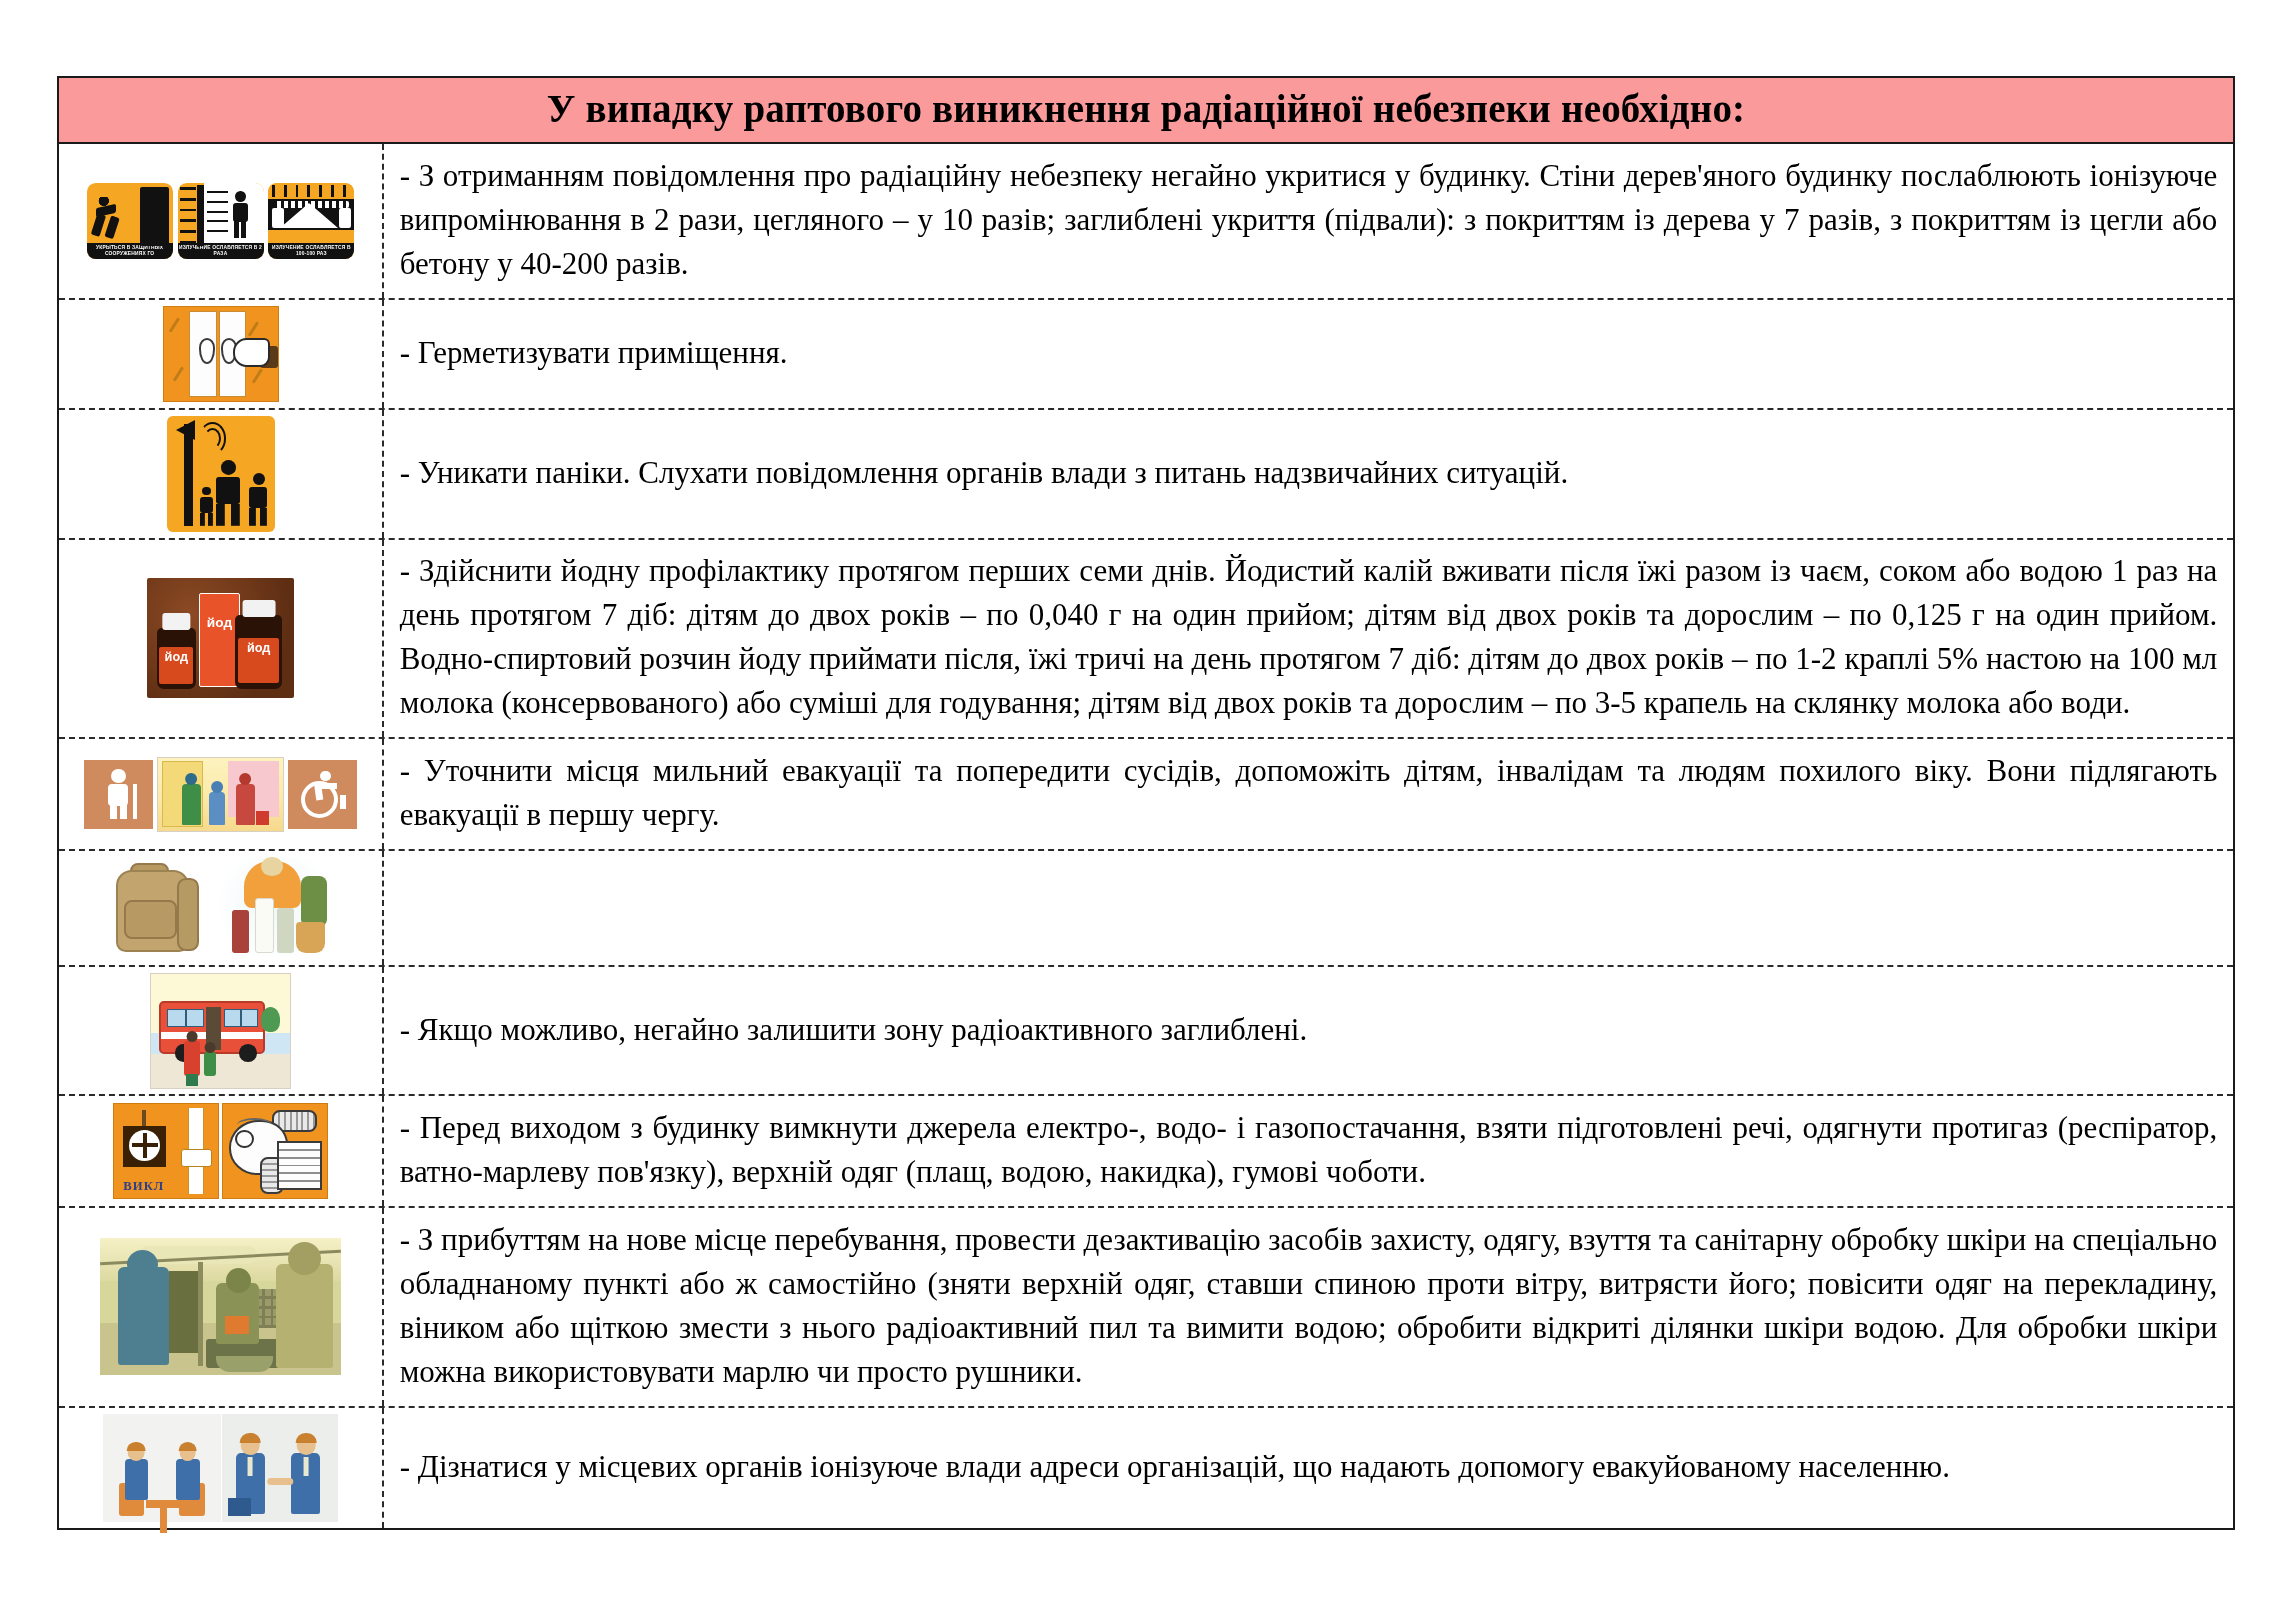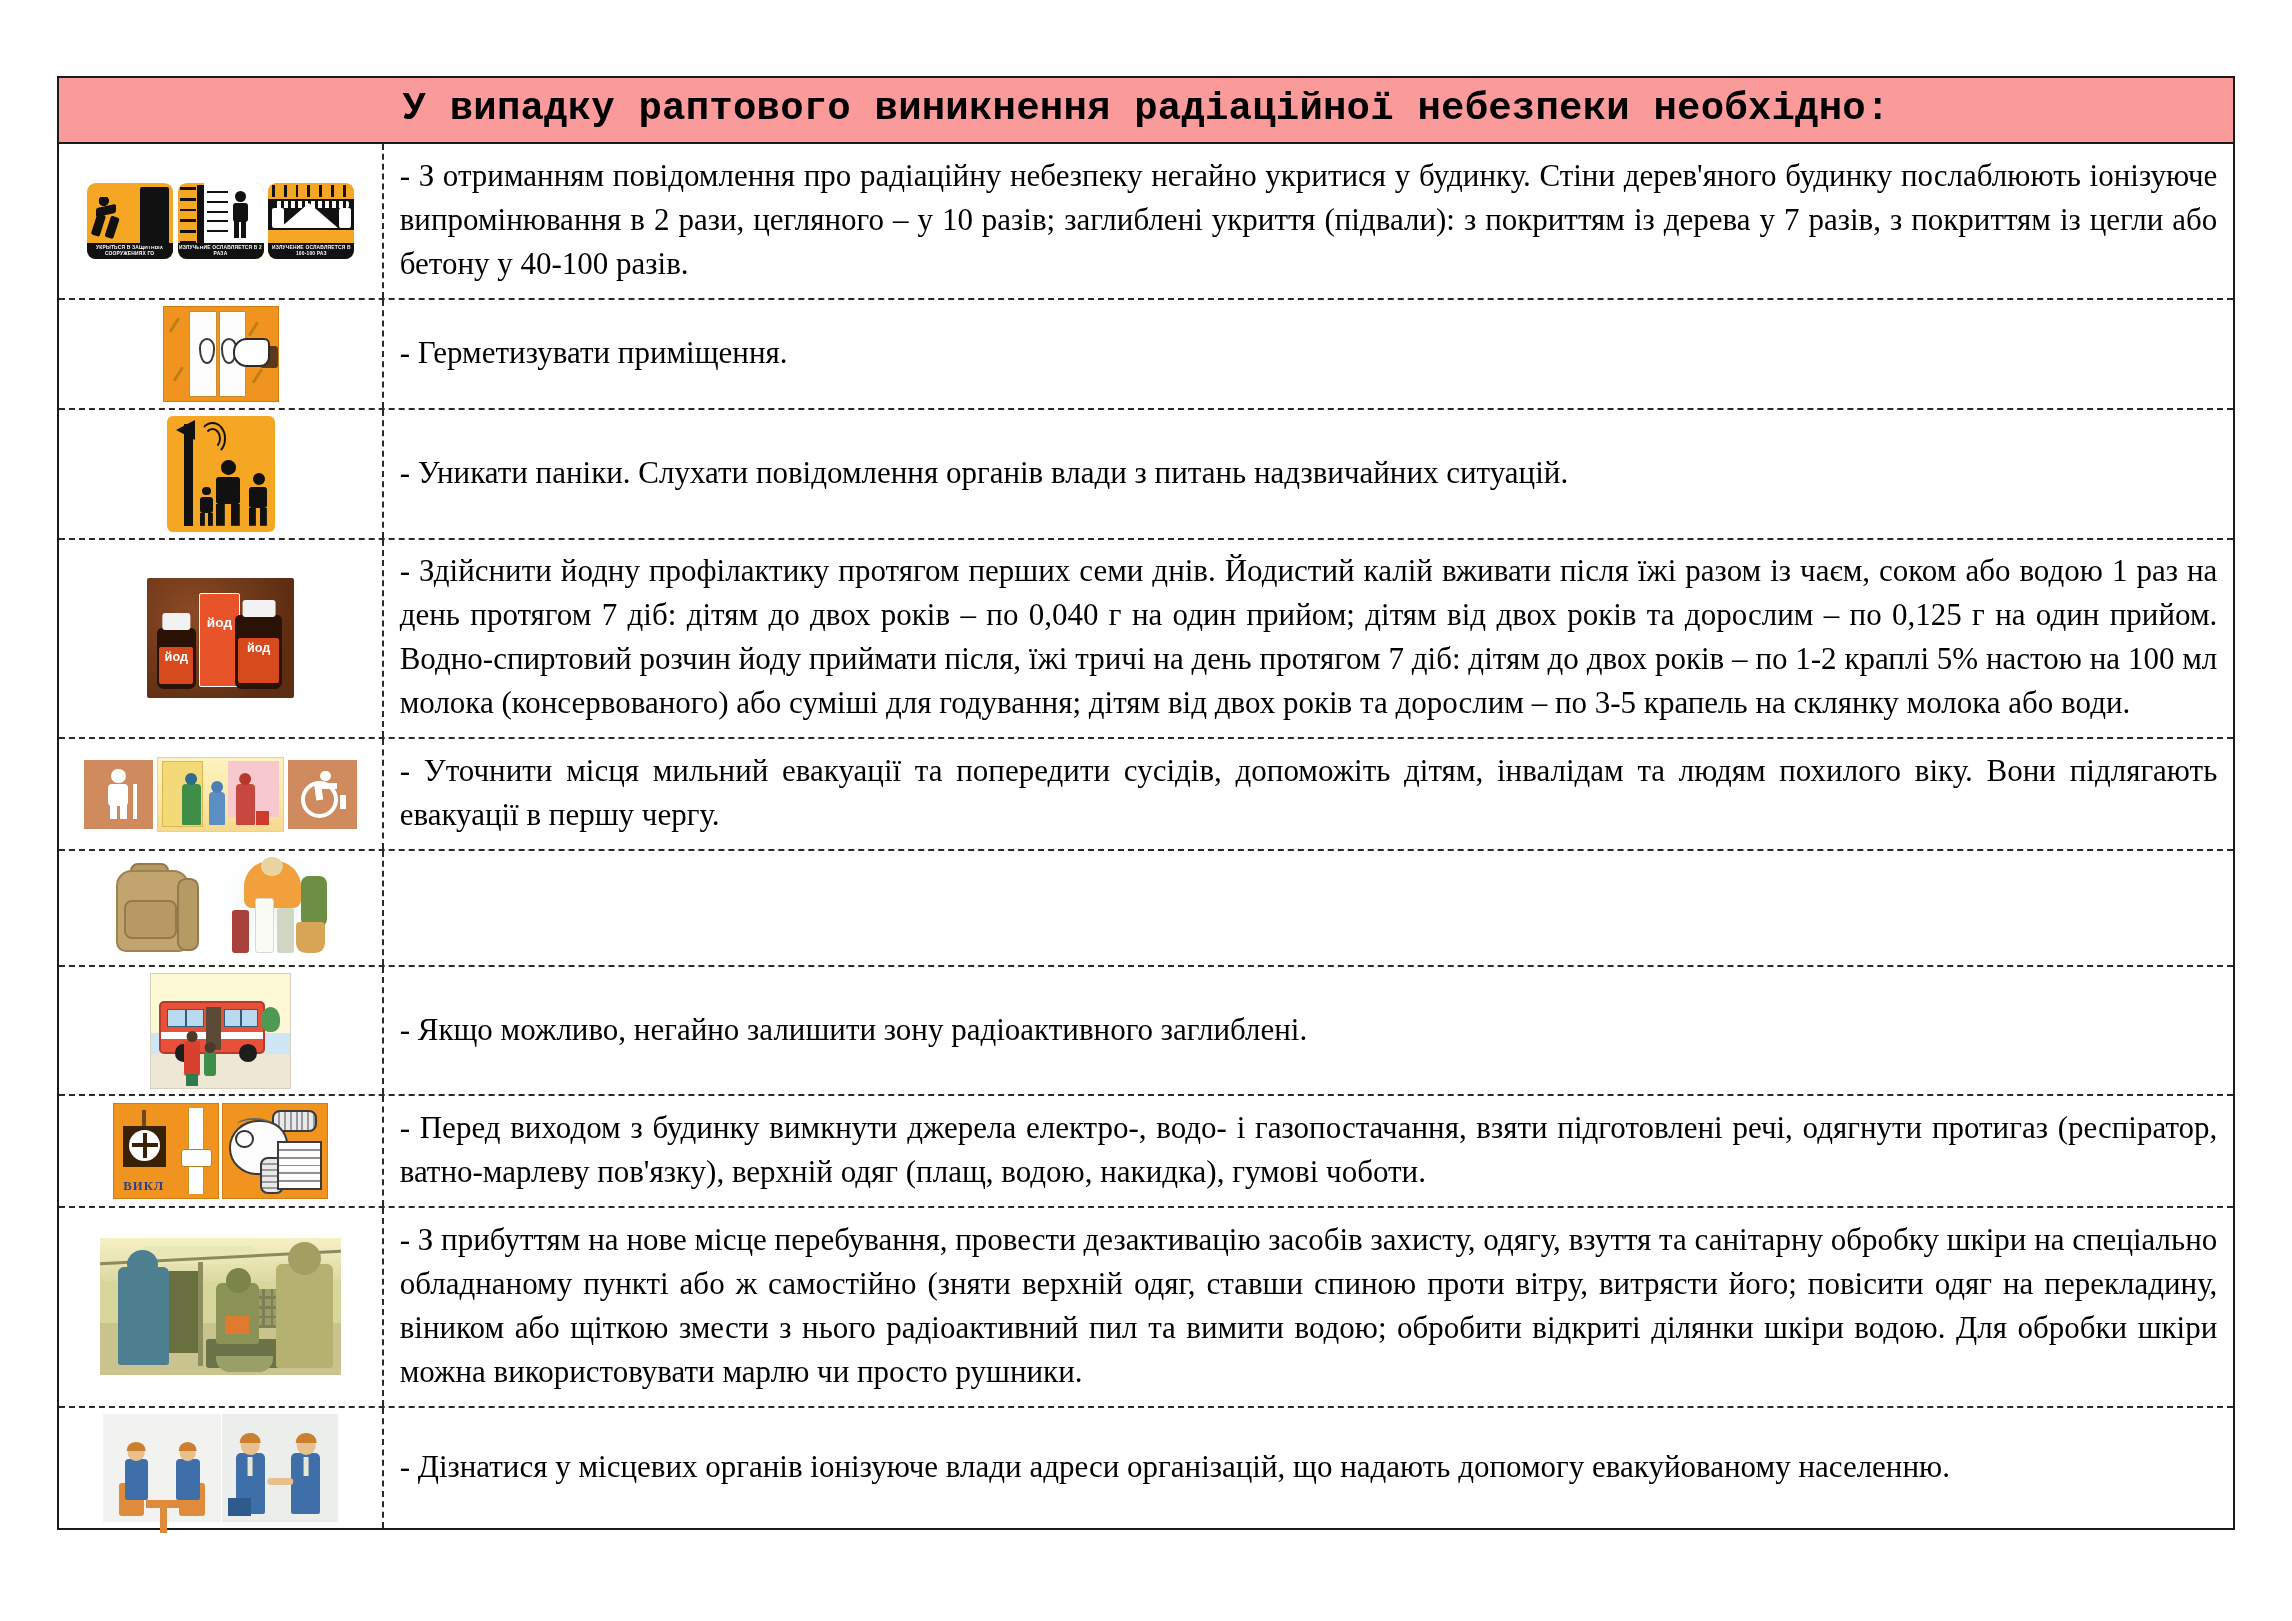--- a/index.html
+++ b/index.html
@@ -34,21 +34,20 @@
     border-bottom: 2.9px solid #1a1a1a;
     text-align: center;
     padding: 10.8px 0 12.7px 0;
   }
   .header-title {
     font-size: 39px;
     font-weight: bold;
     color: #000;
     letter-spacing: 0.2px;
     line-height: 1.05;
-    font-family: Liberation Mono, monospace;
   }
   .row {
     display: flex;
     align-items: stretch;
     border-bottom: 2.9px dashed #2a2a2a;
   }
   .row:last-child {
     border-bottom: none;
   }
   .cell-img {
@@ -347,21 +346,21 @@
                   <div class="vee"></div>
                   <div class="sitp a"></div>
                   <div class="sitp b"></div>
                 </div>
               <div class="pcap">ИЗЛУЧЕНИЕ ОСЛАБЛЯЕТСЯ В 100-100 РАЗ</div>
             </div>
           </div>
         </div>
       </div>
       <div class="cell-text">
-        <div class="body-text">- З отриманням повідомлення про радіаційну небезпеку негайно укритися у будинку. Стіни дерев'яного будинку послаблюють іонізуюче випромінювання в 2 рази, цегляного – у 10 разів; заглиблені укриття (підвали): з покриттям із дерева у 7 разів, з покриттям із цегли або бетону у 40-100 разів.</div>
+        <div class="body-text">- З отриманням повідомлення про радіаційну небезпеку негайно укритися у будинку. Стіни дерев'яного будинку послаблюють іонізуюче випромінювання в 2 рази, цегляного – у 10 разів; заглиблені укриття (підвали): з покриттям із дерева у 7 разів, з покриттям із цегли або бетону у 40-200 разів.</div>
       </div>
     </div>
 
     <div class="row r3">
       <div class="cell-img">
         <div class="window-panel">
           <div class="wslash" style="left:9.8px;top:9.8px;"></div>
           <div class="wslash" style="left:13.7px;top:59px;"></div>
           <div class="wslash" style="left:88px;top:13.7px;"></div>
           <div class="wslash" style="left:92px;top:61px;"></div>

